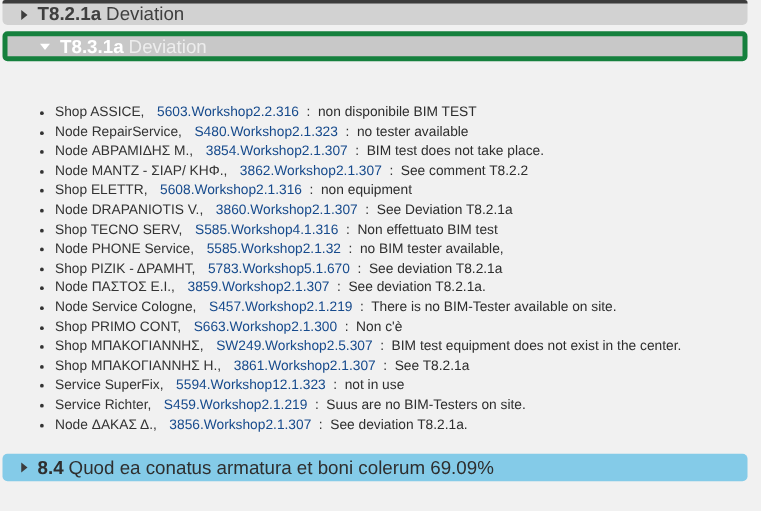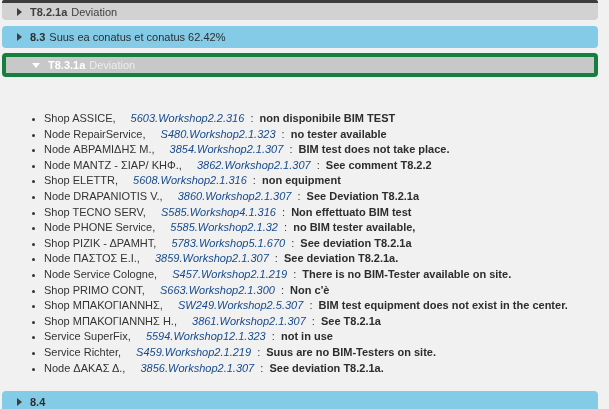--- a/index.html
+++ b/index.html
@@ -15,21 +15,21 @@
 
   .top-strip {
     height: 3px;
     background: #3c3c3c;
     border-radius: 2px 2px 0 0;
   }
 
   .bar {
     display: flex;
     align-items: center;
-    font-size: 11px;
+    font-size: 15px;
     border-radius: 4px;
     box-sizing: border-box;
     cursor: pointer;
   }
   .bar .num { font-weight: bold; margin-right: 4px; }
 
   .bar-gray {
     background: #d2d2d2;
     color: #3f3f3f;
     height: 17px;
@@ -82,45 +82,39 @@
   }
   .panel-content li {
     font-size: 11px;
     line-height: 15.6px;
     color: #333333;
   }
   .panel-content li::marker { color: #333333; font-size: 9px; }
 
   .ref-link {
     color: #164a8c;
-    font-style: italic;
-    margin-left: 12px;
+    margin-left: 7px;
     cursor: pointer;
   }
   .sep { color: #333333; margin: 0 3px; }
-  .note { font-weight: bold; color: #2d2d2d; }
+  .note { font-weight: normal; color: #2d2d2d; }
 </style>
 </head>
 <body>
 
 <div class="stack">
 
   <div class="top-strip"></div>
 
   <div class="bar bar-gray">
     <span class="tri-right"></span>
     <span class="num">T8.2.1a</span>
     <span class="lbl">Deviation</span>
   </div>
 
-  <div class="bar bar-blue">
-    <span class="tri-right"></span>
-    <span class="num">8.3</span>
-    <span class="lbl">Suus ea conatus et conatus 62.42%</span>
-  </div>
 
   <div class="bar bar-active">
     <span class="tri-down-white"></span>
     <span class="num">T8.3.1a</span>
     <span class="lbl">Deviation</span>
   </div>
 
   <div class="panel-content">
     <ul id="deviation-list">
         <li>
@@ -224,15 +218,16 @@
     <span class="ref-link">3856.Workshop2.1.307</span>
     <span class="sep">:</span>
     <span class="note">See deviation T8.2.1a.</span>
   </li>
       </ul>
   </div>
 
   <div class="bar bar-blue last">
     <span class="tri-right"></span>
     <span class="num">8.4</span>
+    <span class="lbl">Quod ea conatus armatura et boni colerum 69.09%</span>
   </div>
 
 </div>
 
 </body></html>

